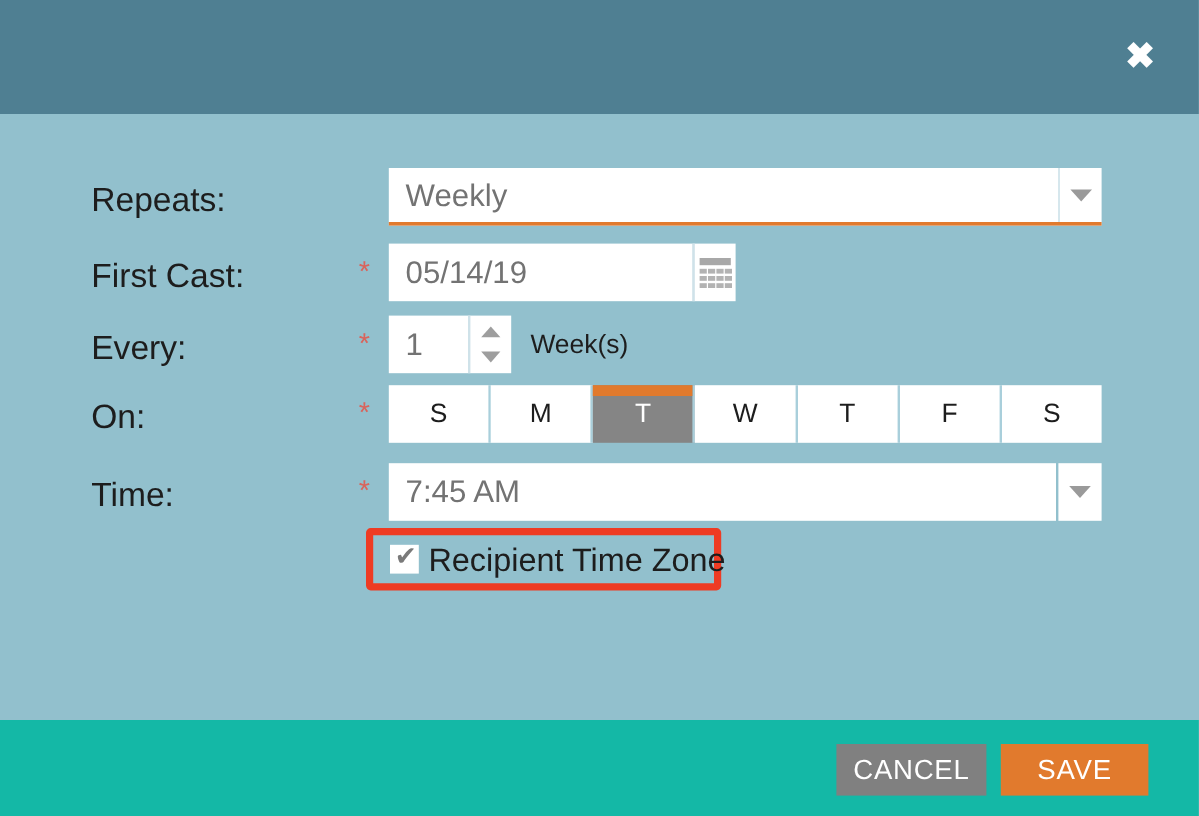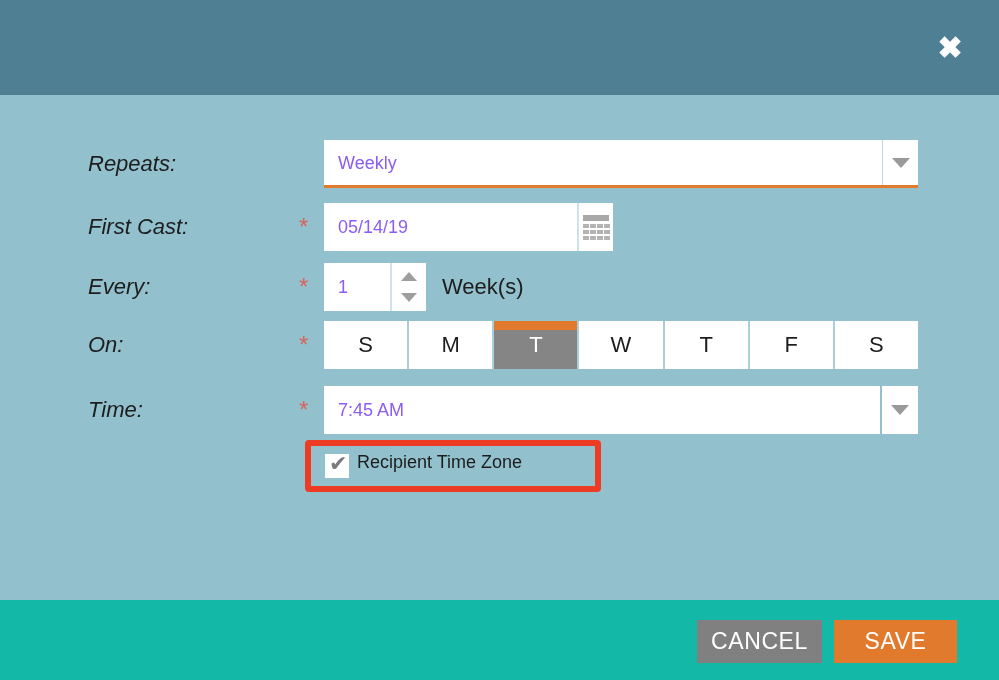--- a/index.html
+++ b/index.html
@@ -61,25 +61,24 @@
     background: #92c0cd;
   }
 
   .form-row {
     position: absolute;
     left: 0;
     width: 999px;
   }
   .row-label {
     position: absolute;
-    left: 88px;
-    font-size: 22px;
+    left: 76px;
+    font-size: 28px;
     color: #1d1d1d;
     white-space: nowrap;
-    font-style: italic;
   }
   .req-star {
     position: absolute;
     left: 299px;
     font-size: 24px;
     color: #d9645c;
     line-height: 1;
     font-weight: normal;
   }
 
@@ -88,22 +87,22 @@
     position: absolute;
     left: 324px;
     background: #ffffff;
     box-sizing: border-box;
   }
   .field-text {
     position: absolute;
     left: 14px;
     top: 50%;
     transform: translateY(-50%);
-    font-size: 18px;
-    color: #8b5cf6;
+    font-size: 26px;
+    color: #737373;
     white-space: nowrap;
   }
   .orange-underline {
     border-bottom: 3px solid #e17a2d;
   }
   .dd-arrow-box {
     position: absolute;
     right: 0;
     top: 0;
     bottom: 0;
@@ -246,21 +245,21 @@
     left: 4px;
     top: -2px;
     font-size: 22px;
     color: #7a7a7a;
     line-height: 24px;
   }
   .cb-label {
     position: absolute;
     left: 357px;
     top: 12px;
-    font-size: 18px;
+    font-size: 27px;
     color: #1d1d1d;
     white-space: nowrap;
     text-align: right;
   }
   .learn-more {
     position: absolute;
     left: 598px;
     top: 12px;
     font-size: 22px;
     color: #2b3a55;

